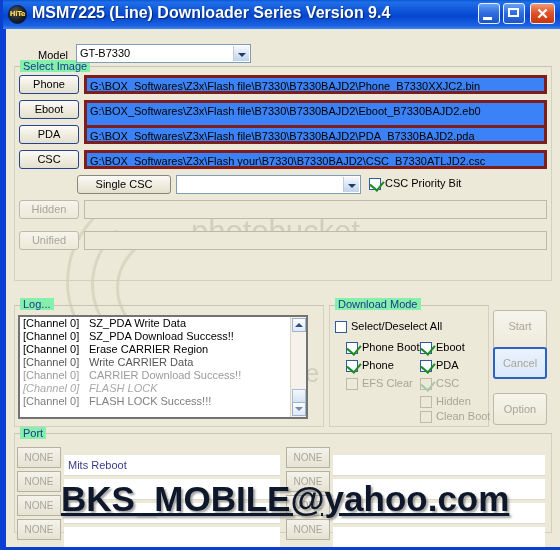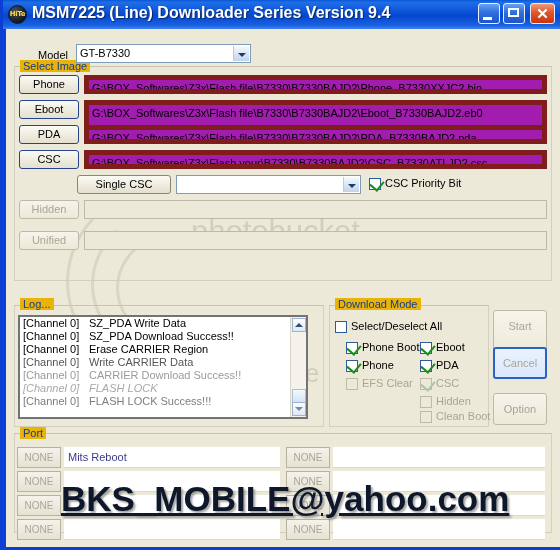--- a/index.html
+++ b/index.html
@@ -181,21 +181,21 @@
     border: 1px solid #d4d0c0;
     border-top-color: #c8c4b4;
     background: transparent;
     box-sizing: border-box;
     z-index: 2;
   }
   .grp-label {
     position: absolute;
     color: #143c8c;
     font-size: 11px;
-    background: #eab308;
+    background: #86efac;
     padding: 0 3px;
     white-space: nowrap;
     z-index: 6;
     font-family: "Liberation Sans", sans-serif;
   }
 
   .btn {
     position: absolute;
     box-sizing: border-box;
     background: linear-gradient(to bottom, #fbfaf6 0%, #f1eee2 45%, #e4e0cf 100%);
@@ -216,22 +216,22 @@
     background: linear-gradient(to bottom, #f6f4ec 0%, #ece9d8 100%);
   }
   .btn.focus {
     border: 2px solid #2a62c8;
     background: linear-gradient(to bottom, #eaf2fd 0%, #dbe8fa 100%);
   }
 
   .txt {
     position: absolute;
     box-sizing: border-box;
-    background: #a21caf;
-    border: 5px solid #7f1d1d;
+    background: #3b82f6;
+    border: 3px solid #7f1d1d;
     color: #000000;
     font-size: 11px;
     font-family: "Liberation Sans", sans-serif;
     line-height: 16px;
     padding-left: 3px;
     overflow: hidden;
     white-space: nowrap;
     z-index: 10;
   }
   .txt.disabled {
@@ -385,20 +385,21 @@
     border: 0;
     border-bottom: 1px solid #ded9c8;
     color: #3a3a8c;
     font-size: 11px;
     line-height: 20px;
     padding-left: 4px;
     font-family: "Liberation Sans", sans-serif;
     white-space: nowrap;
     overflow: hidden;
     z-index: 11;
+    margin-top: 8px;
   }
 </style>
 </head>
 <body>
 
 <div id="window">
 
   <div id="titlebar">
     <div id="title-icon">
       <div id="title-icon-text">HiTe</div>

